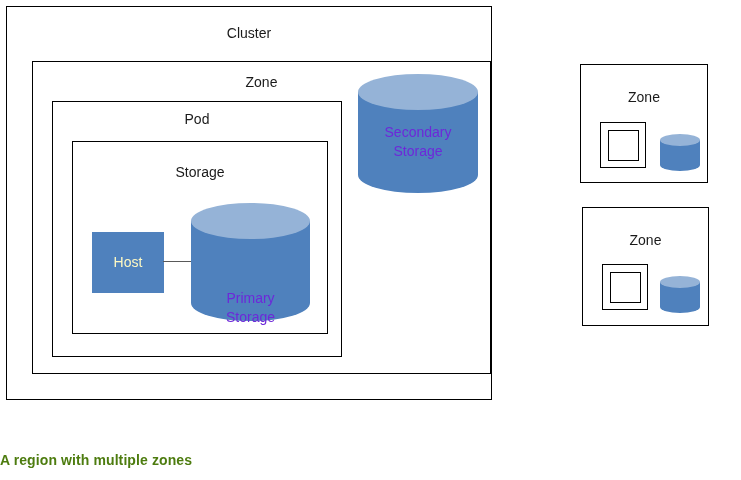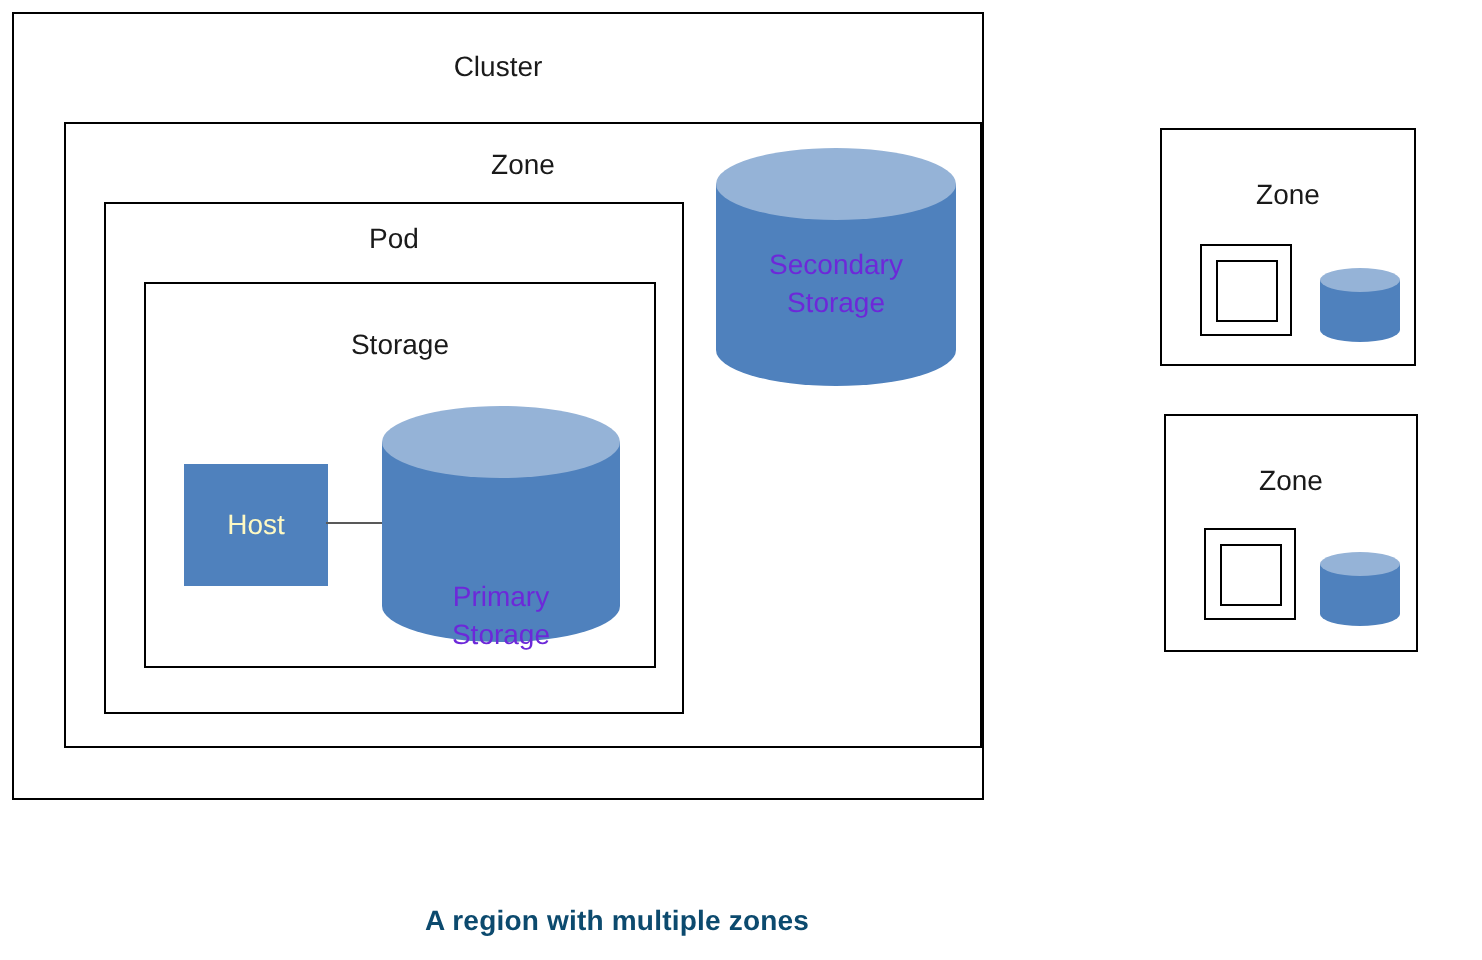--- a/index.html
+++ b/index.html
@@ -168,24 +168,23 @@
     box-sizing: border-box;
     background: #ffffff;
   }
 
   
   #caption {
     position: absolute;
     left: 0;
     top: 452px;
     width: 617px;
-    text-align: center;
     font-size: 14px;
     font-weight: bold;
-    color: #0c4a6e;
+    color: #4d7c0f;
     letter-spacing: 0.1px;
   }
 </style>
 </head>
 <body>
 
 <div id="canvas">
 
   <div class="box" id="region-box">
     <div class="box-label" id="region-label">Cluster</div>

